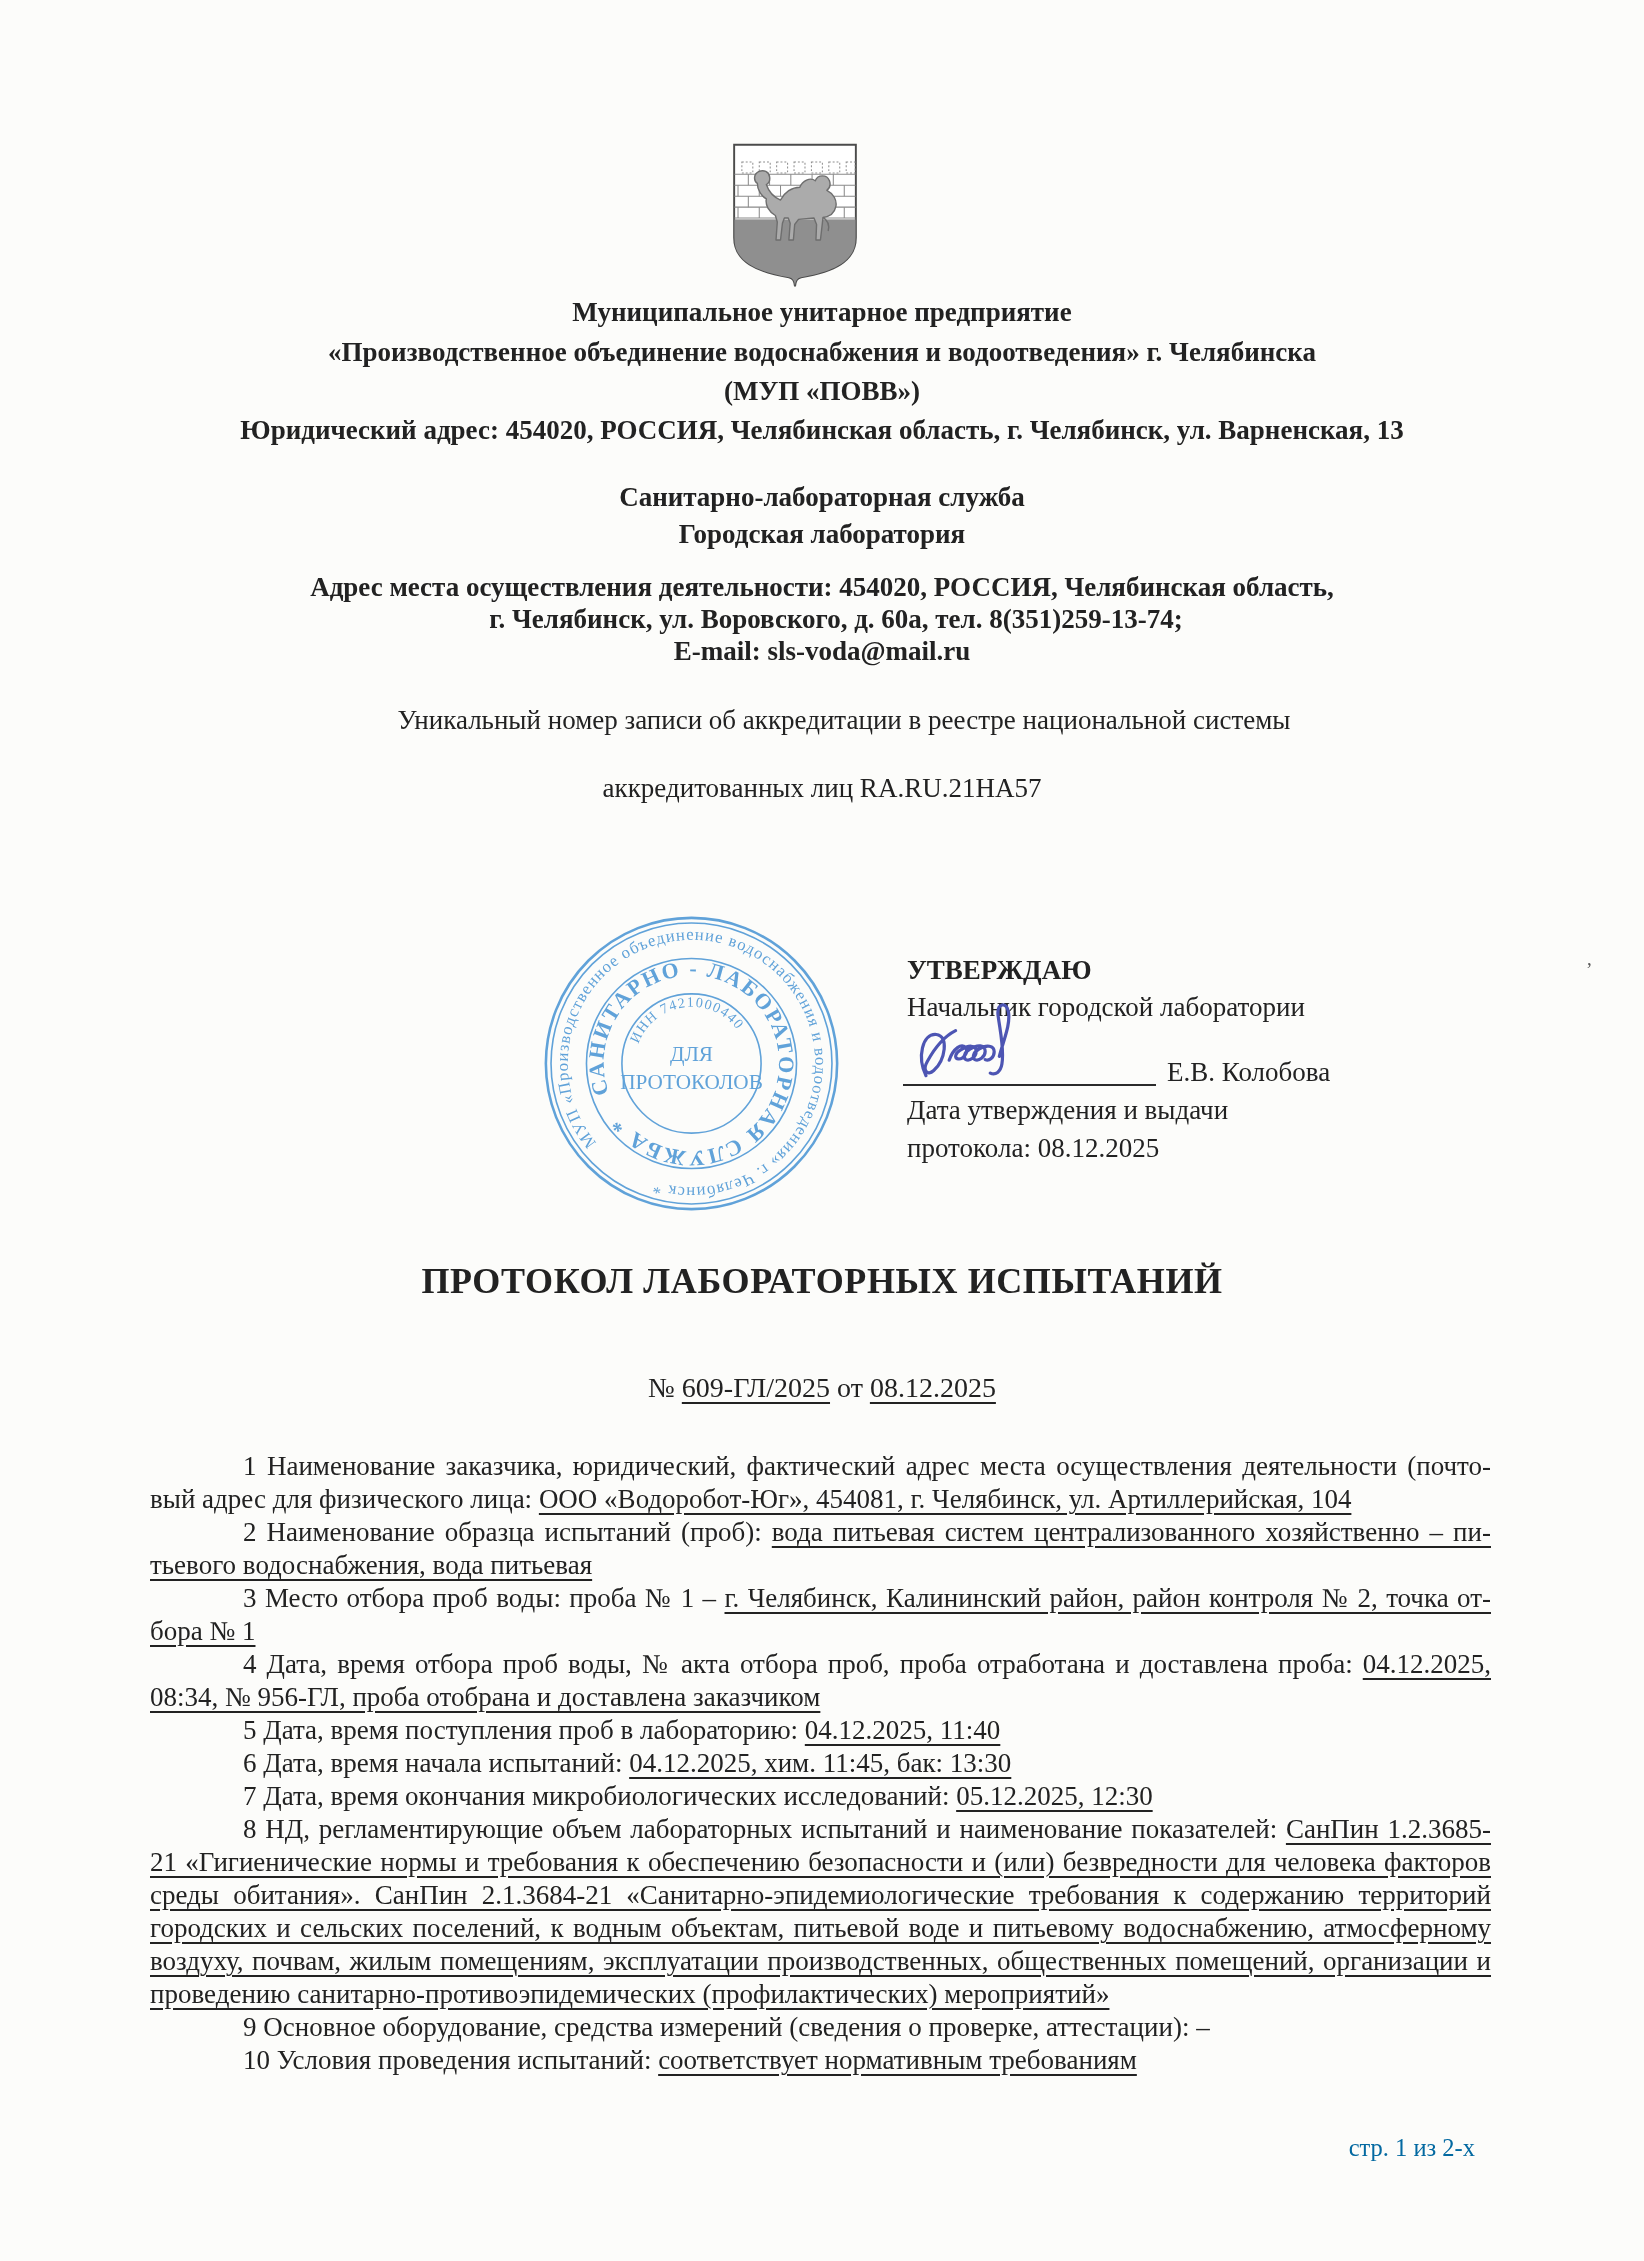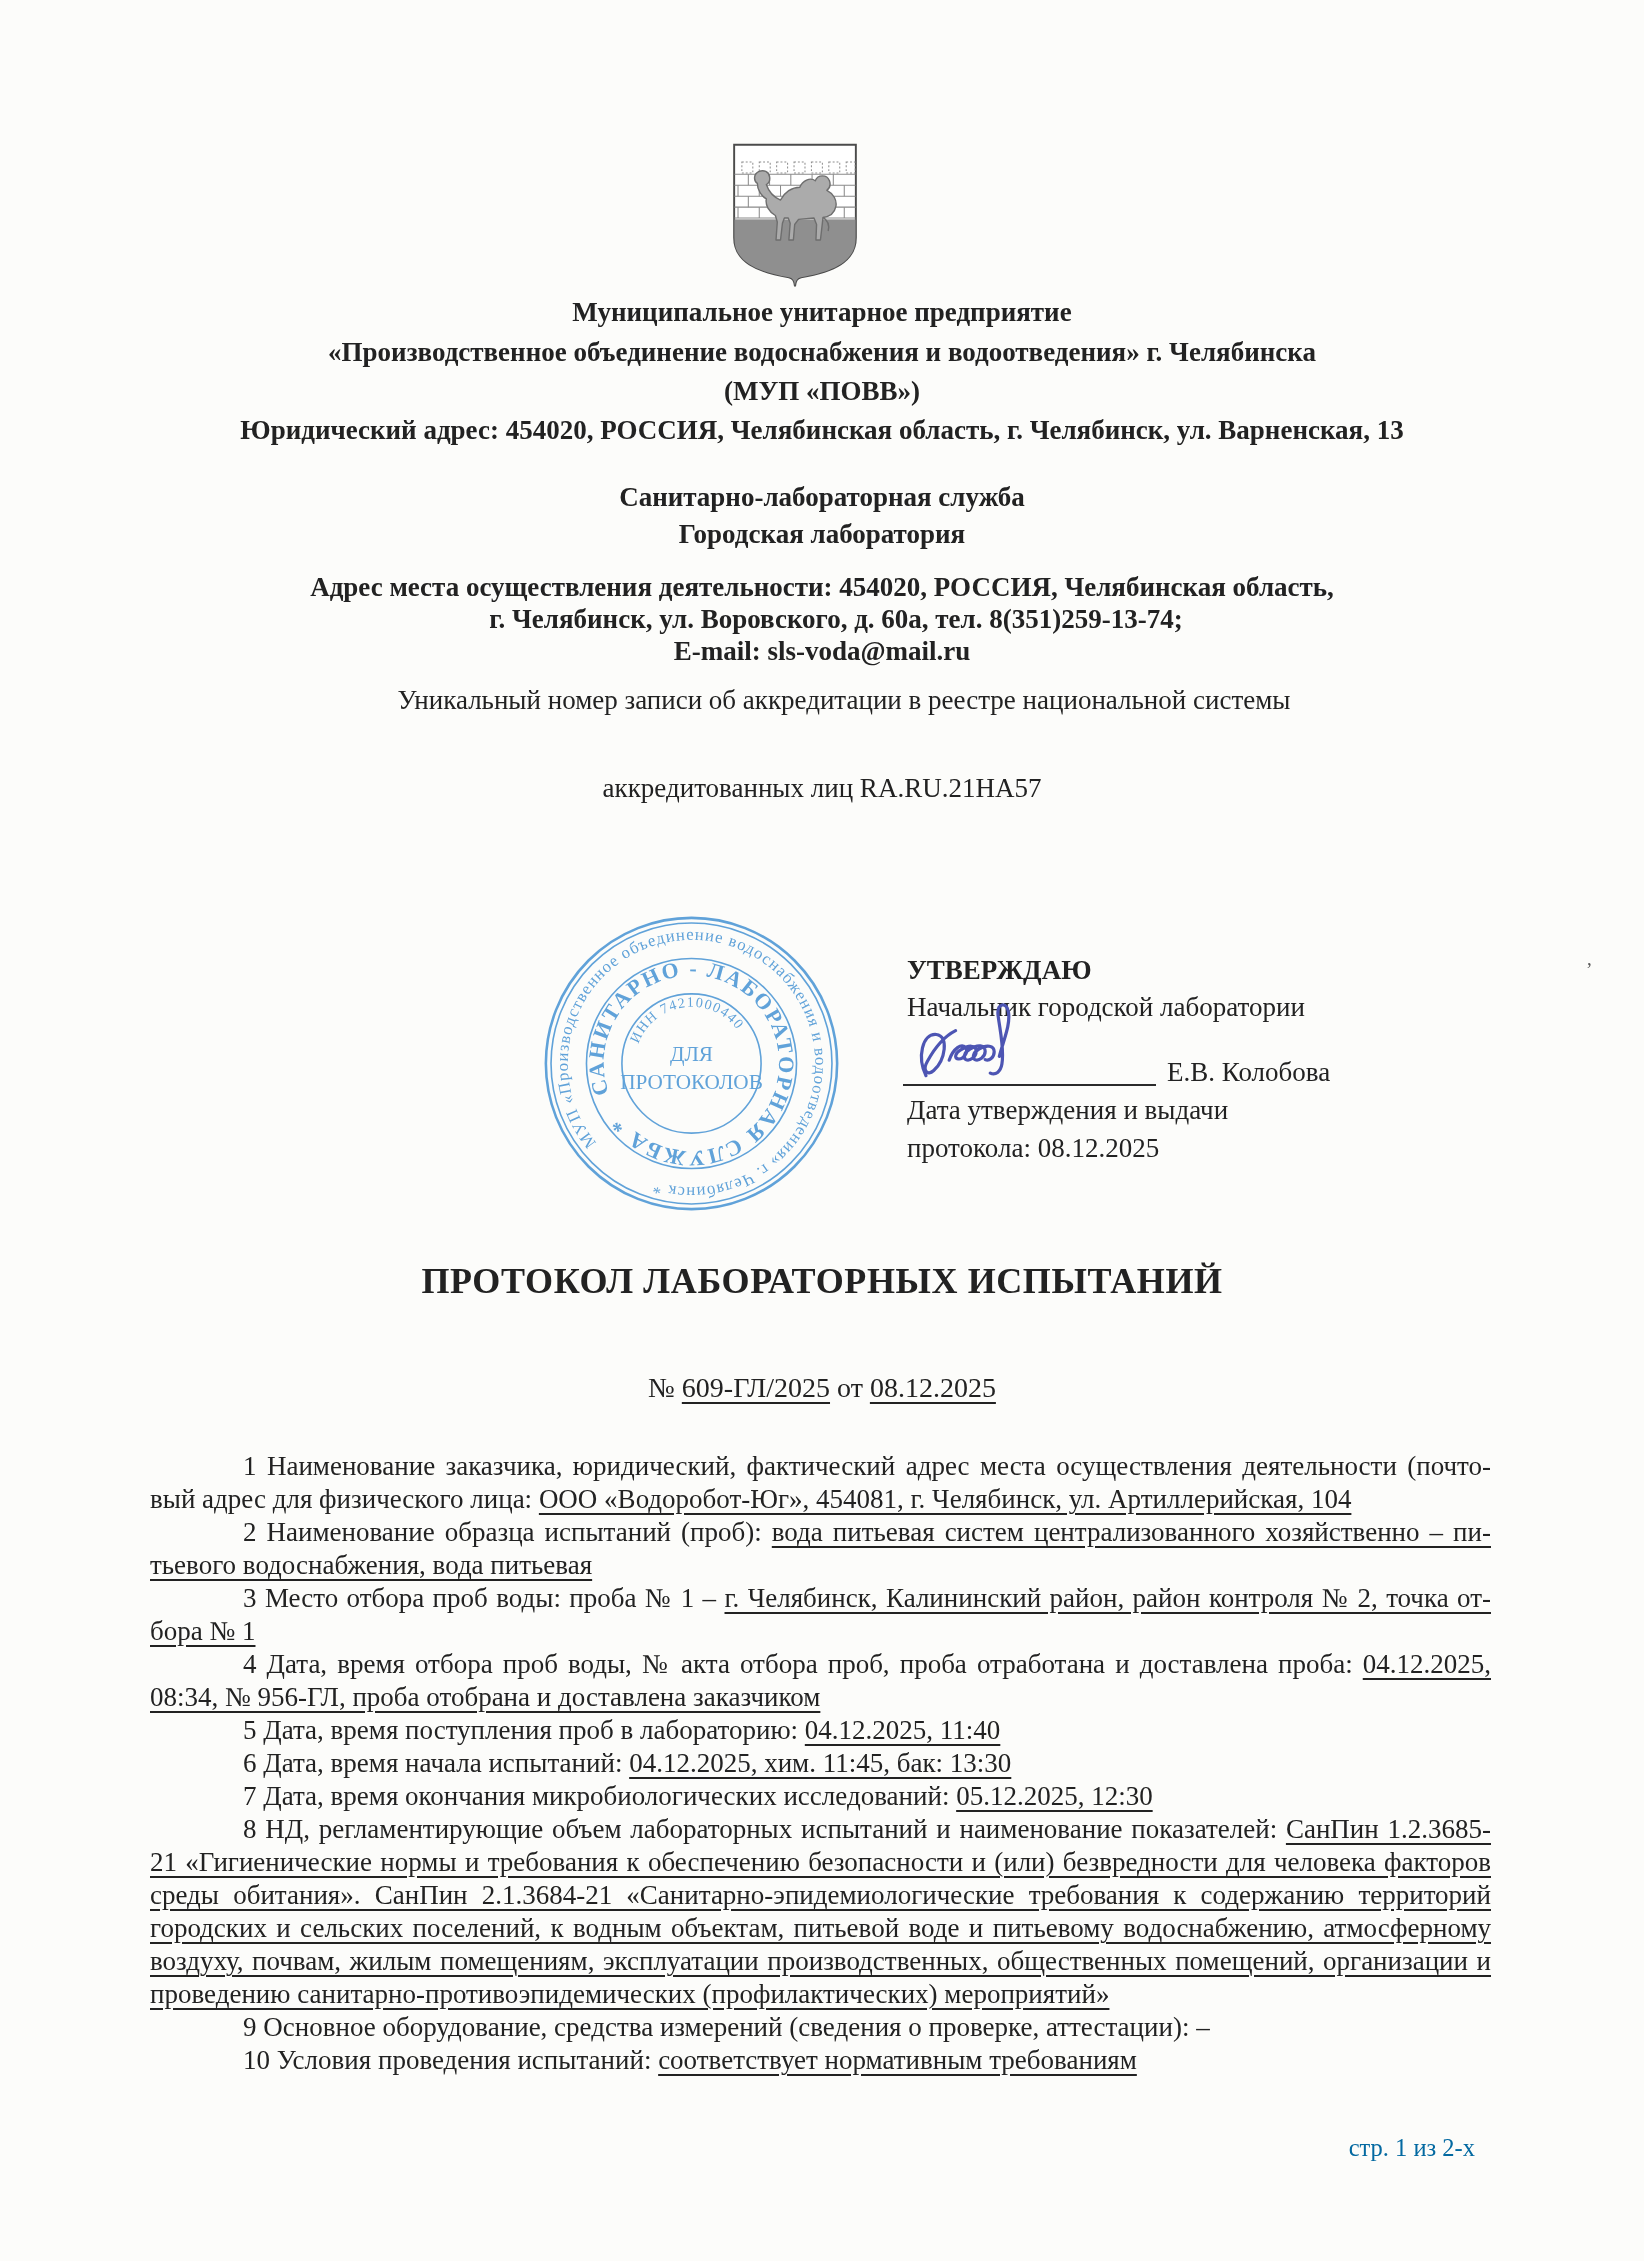--- a/index.html
+++ b/index.html
@@ -100,21 +100,21 @@
   <div class="cline b" style="top:375px;">(МУП «ПОВВ»)</div>
   <div class="cline b" style="top:414px;">Юридический адрес: 454020, РОССИЯ, Челябинская область, г. Челябинск, ул. Варненская, 13</div>
 
   <div class="cline b" style="top:481px;">Санитарно-лабораторная служба</div>
   <div class="cline b" style="top:518px;">Городская лаборатория</div>
 
   <div class="cline b" style="top:571px;">Адрес места осуществления деятельности: 454020, РОССИЯ, Челябинская область,</div>
   <div class="cline b" style="top:603px;padding-left:28px;">г. Челябинск, ул. Воровского, д. 60а, тел. 8(351)259-13-74;</div>
   <div class="cline b" style="top:635px;">E-mail: sls-voda@mail.ru</div>
 
-  <div class="cline" style="top:684px;padding-left:44px;">Уникальный номер записи об аккредитации в реестре национальной системы</div>
+  <div class="cline" style="top:704px;padding-left:44px;">Уникальный номер записи об аккредитации в реестре национальной системы</div>
   <div class="cline" style="top:772px;">аккредитованных лиц RA.RU.21НА57</div>
 
   <svg class="abs" style="left:542px;top:914px;" width="299" height="299" viewBox="0 0 464 464">
     <defs>
       <path id="stampOuterPath" d="M84.9,355.4 A192,192 0 1 1 98.6,370.1"></path>
       <path id="stampMidPath" d="M104.2,278.5 A136,136 0 1 1 109.8,291.6"></path>
       <path id="stampInnPath" d="M149.3,201.9 A88,88 0 0 1 314.7,201.9"></path>
     </defs>
     <g opacity="0.82" fill="#3f8fd2" stroke="#3f8fd2">
       <circle cx="232" cy="232" r="226" fill="none" stroke-width="4"></circle>

